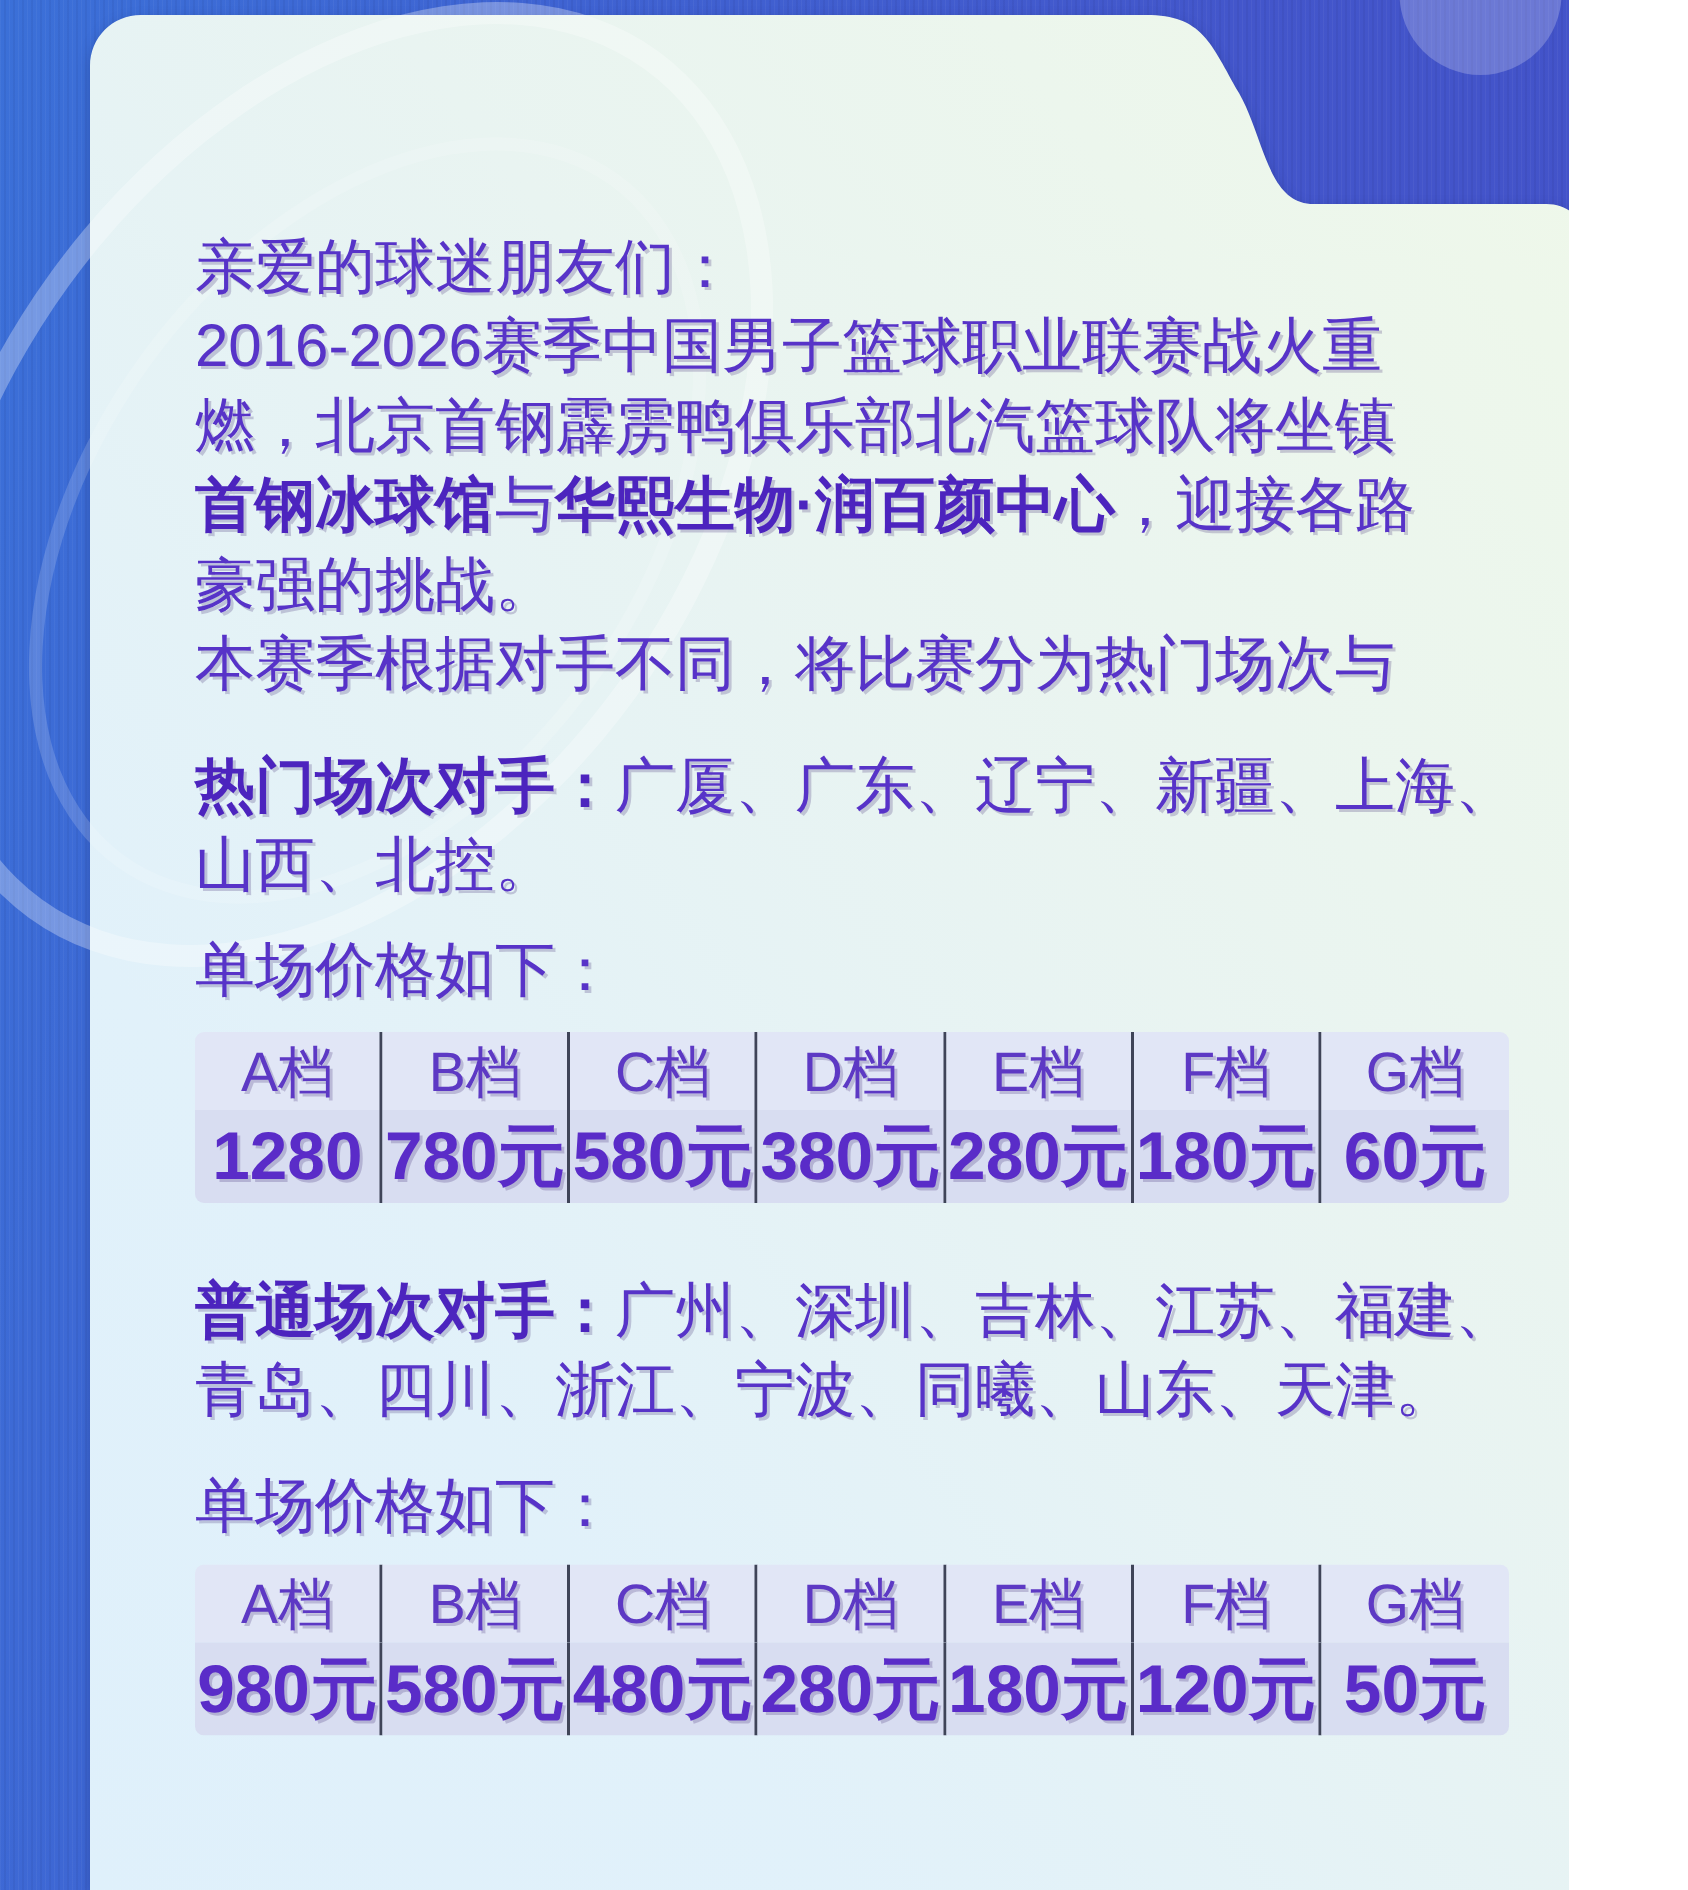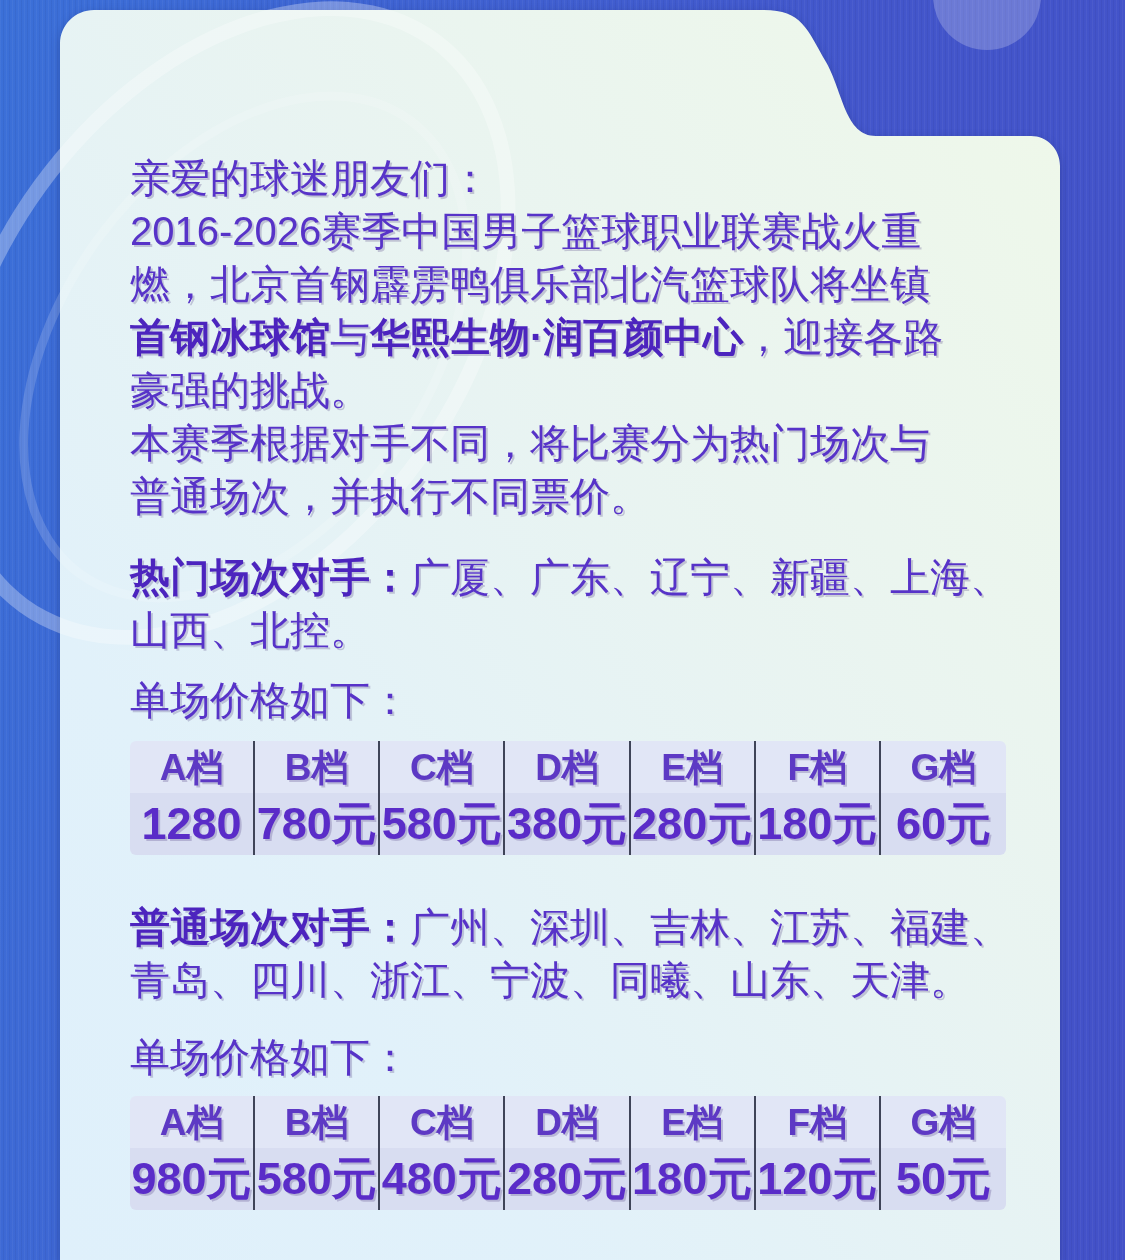--- a/index.html
+++ b/index.html
@@ -1,18 +1,18 @@
 <!DOCTYPE html>
 <html><head>
 <meta charset="utf-8">
 <style>
   html,body{margin:0;padding:0;}
   body{font-family:"Liberation Sans","DejaVu Sans",sans-serif;}
   #page{
-    position:relative;width:1125px;height:1260px;overflow:hidden;
+    position:relative;width:1046px;height:1260px;overflow:hidden;
     background:linear-gradient(100deg,#3b70d8 0%,#3f63d2 30%,#4356cb 65%,#4351c8 100%);
   }
   #bg-texture{
     position:absolute;inset:0;z-index:0;pointer-events:none;
     background:repeating-linear-gradient(90deg,rgba(255,255,255,.045) 0 1px,transparent 1px 3px,rgba(0,0,40,.05) 3px 4px,transparent 4px 6px);
   }
   
   #card-svg{position:absolute;left:60px;top:10px;z-index:1;filter:drop-shadow(0 3px 4px rgba(10,20,80,.28));}
   
   .ring{position:absolute;border-radius:50%;pointer-events:none;z-index:2;}
@@ -37,21 +37,21 @@
     width:876px;margin-top:14px;border-radius:6px;overflow:hidden;
   }
   .price-table.second{margin-top:12px;}
   .pt-cell{
     text-align:center;overflow:hidden;
     border-right:2px solid #3f4458;
   }
   .pt-cell.last{border-right:none;}
   .pt-head{
     background:#e1e6f6;height:52px;line-height:54px;
-    font-size:37px;color:#5d39c4;font-weight:700;
+    font-size:37px;color:#5d39c4;font-weight:400;
   }
   .pt-val{
     background:#d8ddf1;height:62px;line-height:62px;
     font-size:45px;color:#5a2cc8;font-weight:700;
   }
 </style>
 </head>
 <body>
 
 <div id="page">
@@ -81,21 +81,20 @@
       <span class="line">2016-2026赛季中国男子篮球职业联赛战火重</span>
       <span class="line">燃，北京首钢霹雳鸭俱乐部北汽篮球队将坐镇</span>
       <span class="line">
         <span class="bold">首钢冰球馆</span><span>与</span><span class="bold">华熙生物·润百颜中心</span><span>，迎接各路</span>
       </span>
       <span class="line">豪强的挑战。</span>
     </div>
 
     <div>
       <span class="line">本赛季根据对手不同，将比赛分为热门场次与</span>
-      <span class="line">普通场次，并执行不同票价。</span>
     </div>
 
     <div class="sec-hot">
       <span class="line">
         <span class="bold">热门场次对手：</span><span>广厦、广东、辽宁、新疆、上海、</span>
       </span>
       <span class="line">山西、北控。</span>
     </div>
 
     <span class="line price-intro">单场价格如下：</span>

